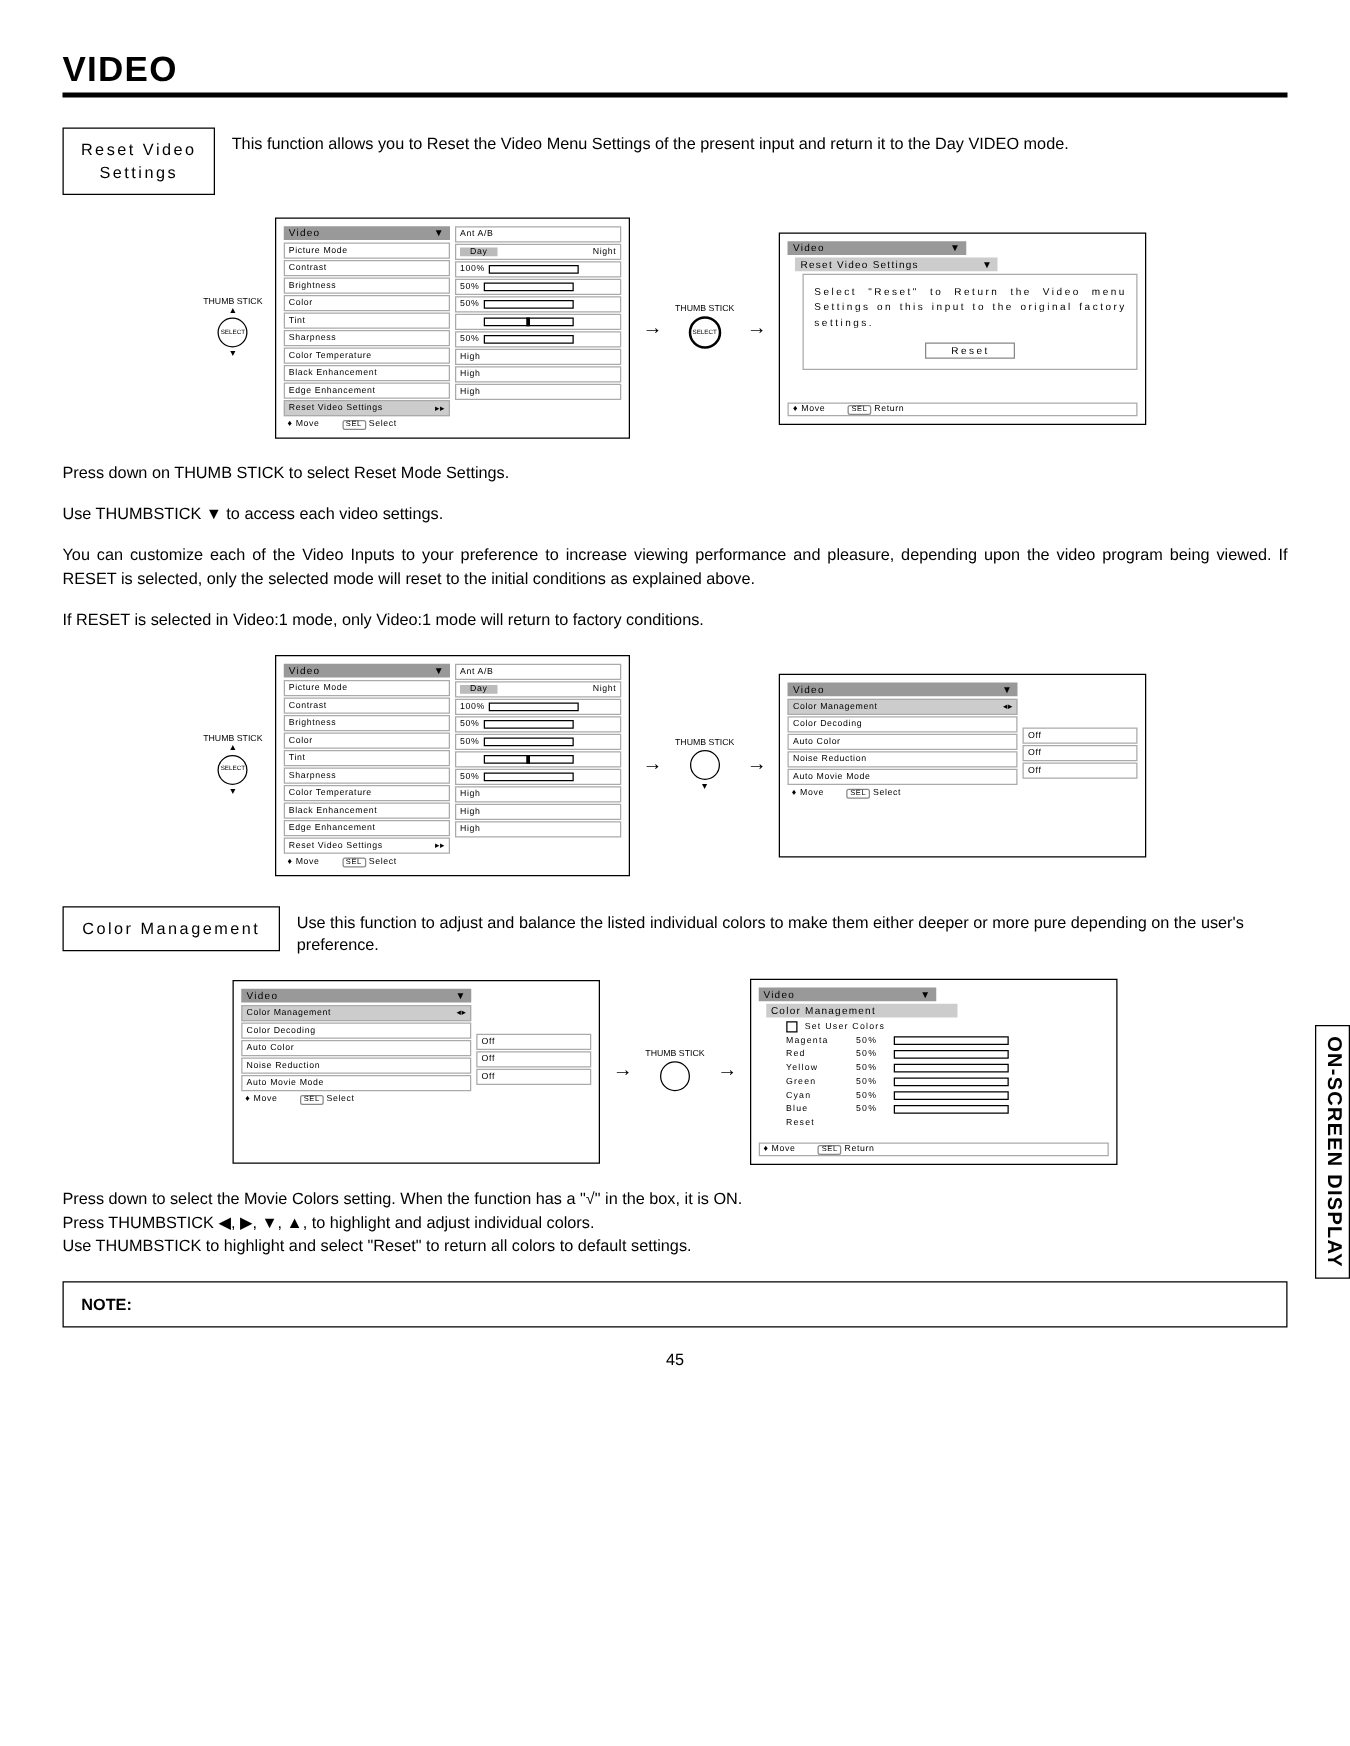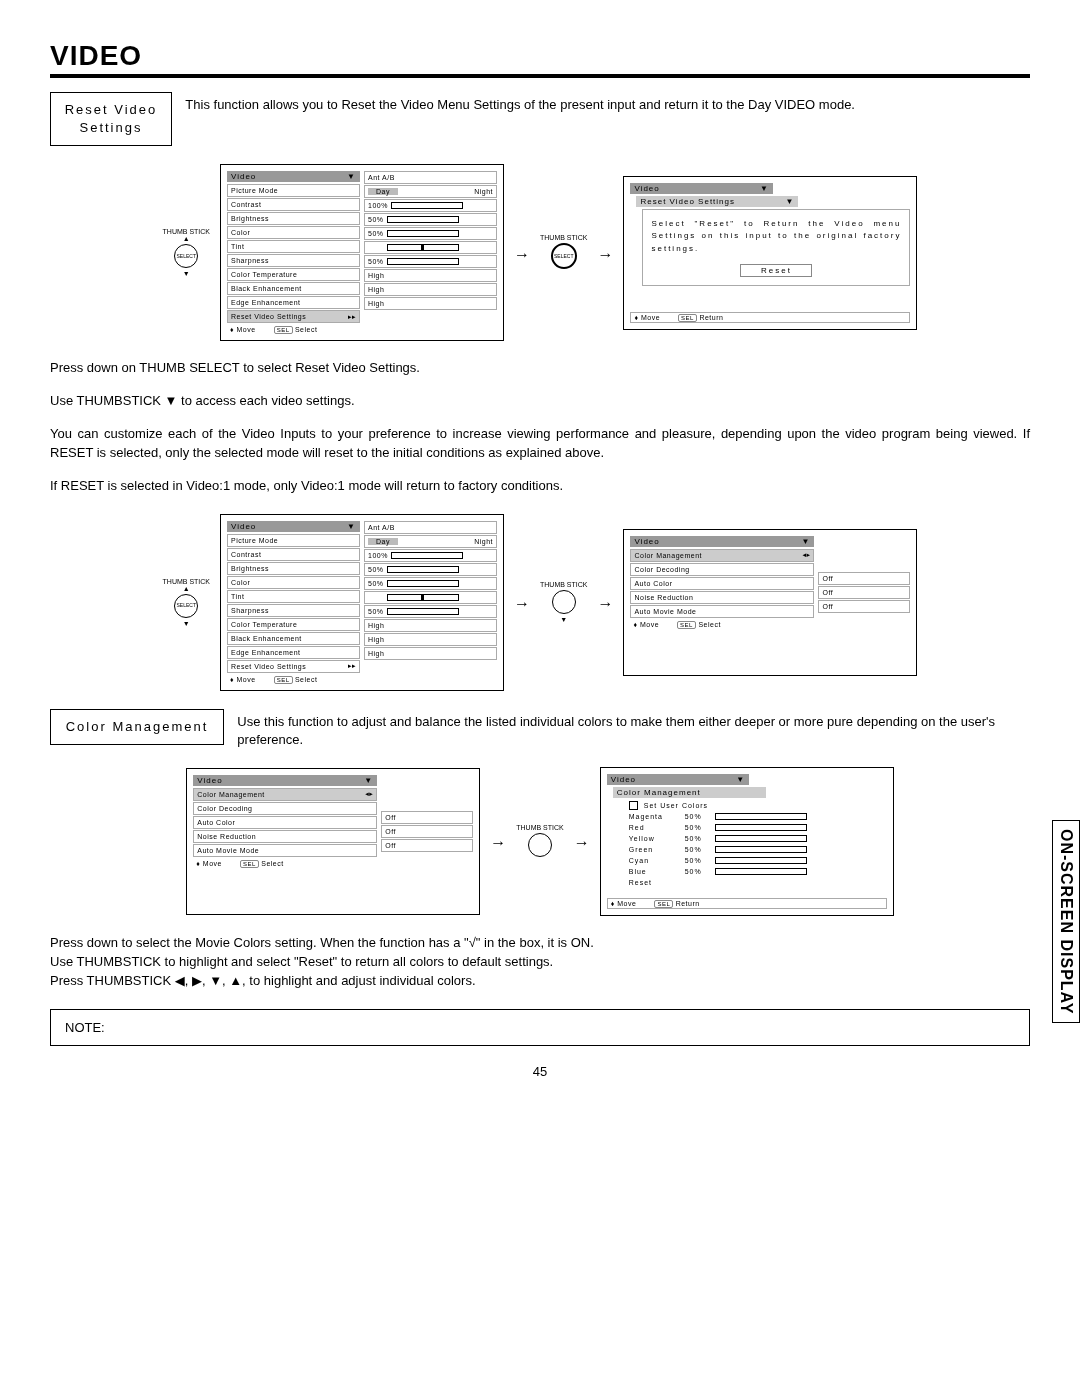--- a/index.html
+++ b/index.html
@@ -34,21 +34,21 @@
   }
   .section-desc {
     display: inline-block;
     vertical-align: top;
     width: 840px;
     padding-left: 10px;
     padding-top: 4px;
     font-size: 13px;
     line-height: 1.4;
   }
-  .section-row { margin-top: 14px; }
+  .section-row { margin-top: 24px; }
   .osd-row {
     display: flex;
     align-items: center;
     justify-content: center;
     gap: 10px;
     margin: 18px 0;
   }
   .osd-box {
     border: 1px solid #000;
     padding: 6px;
@@ -136,21 +136,21 @@
   }
   .body-text.just { text-align: justify; }
   .note-box {
     border: 1px solid #000;
     padding: 10px 14px;
     font-size: 13px;
     margin-top: 18px;
     display: flex;
     gap: 20px;
   }
-  .note-box .nlabel { font-weight: normal; }
+  .note-box .nlabel { font-weight: bold; }
   .page-num {
     text-align: center;
     font-size: 13px;
     margin-top: 18px;
   }
   .side-tab {
     position: absolute;
     right: 0;
     top: 820px;
     border: 1px solid #000;
@@ -330,21 +330,21 @@
     </div>
     <div style="height:24px;"></div>
     <div class="footer-line" style="border:0.5px solid #aaa;">
         <span>♦ <span>Move</span></span>
         <span><span class="sel-ret">SEL</span> <span>Return</span></span>
       </div>
   </div>
 </div>
 
 <div class="body-text">
-  <div>Press down on THUMB SELECT to select Reset Video Settings.</div>
+  <div>Press down on THUMB STICK to select Reset Mode Settings.</div>
 </div>
 <div class="body-text">Use THUMBSTICK ▼ to access each video settings.</div>
 <div class="body-text just">You can customize each of the Video Inputs to your preference to increase viewing performance and pleasure, depending upon the video program being viewed. If RESET is selected, only the selected mode will reset to the initial conditions as explained above.</div>
 <div class="body-text">If RESET is selected in Video:1 mode, only Video:1 mode will return to factory conditions.</div>
 
 <div class="osd-row">
   <div class="thumb">
     <span>THUMB STICK</span>
     <span>▲</span>
     <div class="thumb-circle">
@@ -608,22 +608,22 @@
     <div style="height:8px;"></div>
     <div class="footer-line" style="border:0.5px solid #aaa;">
         <span>♦ <span>Move</span></span>
         <span><span class="sel-ret">SEL</span> <span>Return</span></span>
       </div>
   </div>
 </div>
 
 <div class="body-text">
   <div>Press down to select the Movie Colors setting.  When the function has a "√" in the box, it is ON.</div>
+  <div>Press THUMBSTICK ◀, ▶, ▼, ▲, to highlight and adjust individual colors.</div>
   <div>Use THUMBSTICK to highlight and select "Reset" to return all colors to default settings.</div>
-  <div>Press THUMBSTICK ◀, ▶, ▼, ▲, to highlight and adjust individual colors.</div>
 </div>
 
 <div class="note-box">
   <span class="nlabel">NOTE:</span>
 </div>
 
 <div class="page-num">45</div>
 
 <div class="side-tab">ON-SCREEN DISPLAY</div>
 

